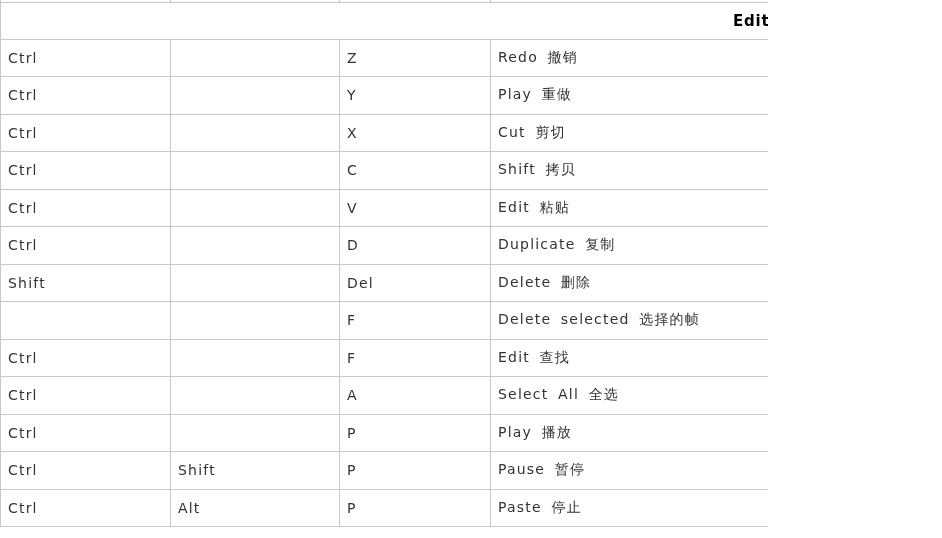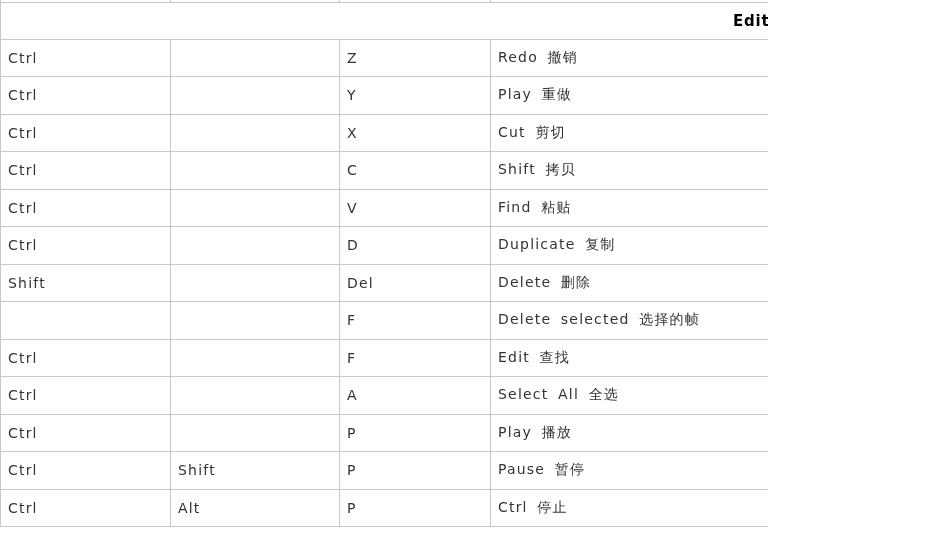--- a/index.html
+++ b/index.html
@@ -116,21 +116,21 @@
     <td class="cell">Ctrl</td>
     <td class="cell"></td>
     <td class="cell">C</td>
     <td class="cell">Shift 拷贝</td>
   </tr>
 
   <tr class="shortcut-row">
     <td class="cell">Ctrl</td>
     <td class="cell"></td>
     <td class="cell">V</td>
-    <td class="cell">Find 粘贴</td>
+    <td class="cell">Edit 粘贴</td>
   </tr>
 
   <tr class="shortcut-row">
     <td class="cell">Ctrl</td>
     <td class="cell"></td>
     <td class="cell">D</td>
     <td class="cell">Duplicate 复制</td>
   </tr>
 
   <tr class="shortcut-row">
@@ -172,17 +172,17 @@
     <td class="cell">Ctrl</td>
     <td class="cell">Shift</td>
     <td class="cell">P</td>
     <td class="cell">Pause 暂停</td>
   </tr>
 
   <tr class="shortcut-row">
     <td class="cell">Ctrl</td>
     <td class="cell">Alt</td>
     <td class="cell">P</td>
-    <td class="cell">Ctrl 停止</td>
+    <td class="cell">Paste 停止</td>
   </tr>
 </tbody>
   </table>
 </div>
 
 </body></html>

